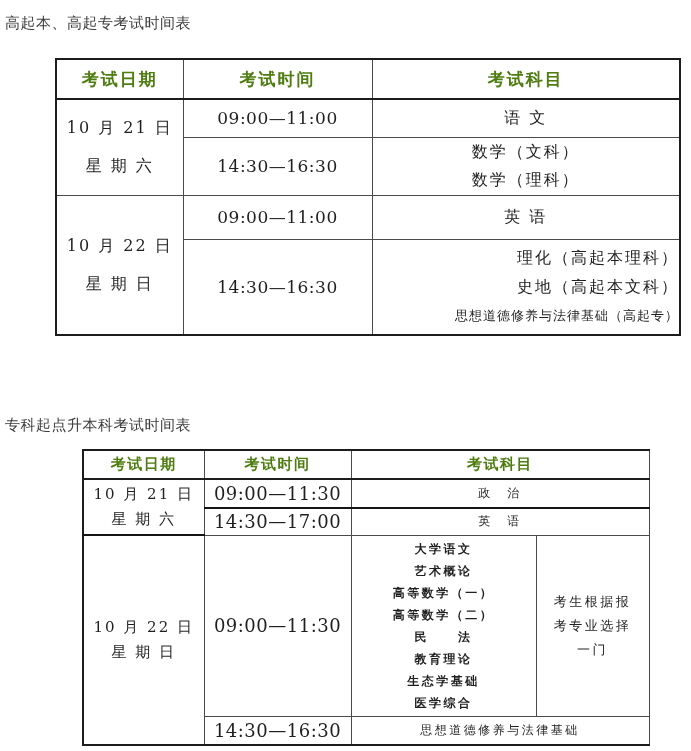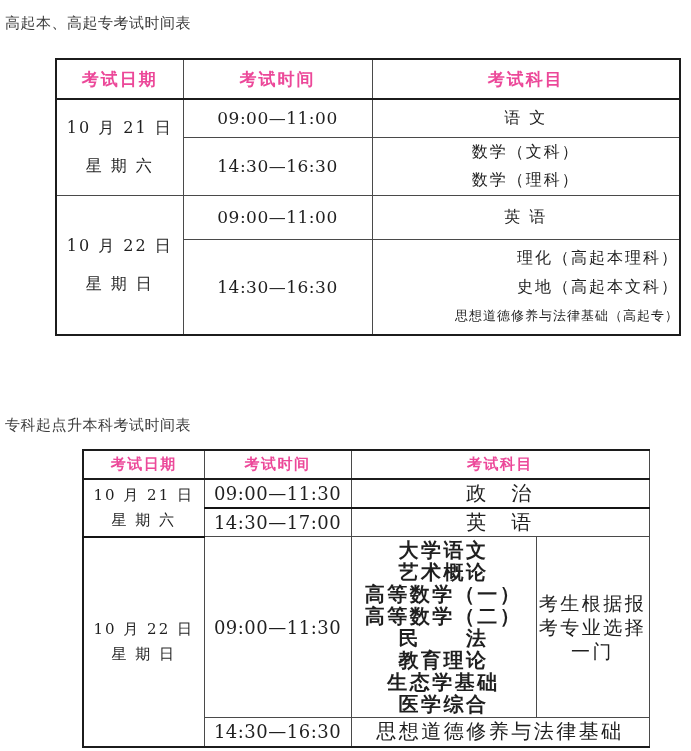--- a/index.html
+++ b/index.html
@@ -17,21 +17,21 @@
 
   table{border-collapse:collapse;table-layout:fixed;position:absolute;}
   td,th{
     text-align:center;vertical-align:middle;padding:0;
     border:1px solid #4a4a4a;
     font-family:"DejaVu Serif","Liberation Serif",serif;
     overflow:hidden;
   }
   th{
     font-family:"Liberation Sans","DejaVu Sans",sans-serif;
-    font-weight:bold;color:#ec4899;
+    font-weight:bold;color:#4d7c0f;
     border-bottom:2px solid #1c1c1c;
   }
   
   #table1{left:55px;top:58px;width:624px;border:2px solid #1c1c1c;}
   #table1 th{font-size:17px;letter-spacing:2px;}
   #table1 tr.hdr{height:40px;}
   #table1 tr.r1{height:38px;}
   #table1 tr.r2{height:58px;}
   #table1 tr.r3{height:44px;}
   #table1 tr.r4{height:96px;}
@@ -48,23 +48,23 @@
   #table2 th{font-size:15px;letter-spacing:1.5px;}
   #table2 tr.hdr{height:29px;}
   #table2 tr.r1{height:29px;}
   #table2 tr.r2{height:27px;margin-left:48px;}
   #table2 tr.r3{height:181px;}
   #table2 tr.r4{height:29px;}
   #table2 tr.r1 td{border-bottom:2px solid #141414;}
   #table2 .date{font-size:15px;letter-spacing:2px;}
   #table2 .date div{line-height:25px;}
   #table2 .time{font-size:18px;letter-spacing:0.5px;}
-  #table2 .subj{font-size:20px;letter-spacing:2.5px;}
+  #table2 .subj{font-size:12px;letter-spacing:2.5px;}
   #table2 .subj div{line-height:22px;font-weight:bold;}
-  #table2 .note{font-size:19px;letter-spacing:2.5px;margin-top:45px;}
+  #table2 .note{font-size:13px;letter-spacing:2.5px;margin-top:45px;}
   #table2 .note div{line-height:24px;}
 
   .col-t1-1{width:127px;} .col-t1-2{width:189px;} .col-t1-3{width:308px;}
   .col-t2-1{width:121px;} .col-t2-2{width:147px;} .col-t2-3{width:185px;} .col-t2-4{width:113px;}
 </style>
 </head>
 <body>
 
 <div id="title1" class="doc-title">高起本、高起专考试时间表</div>
 

